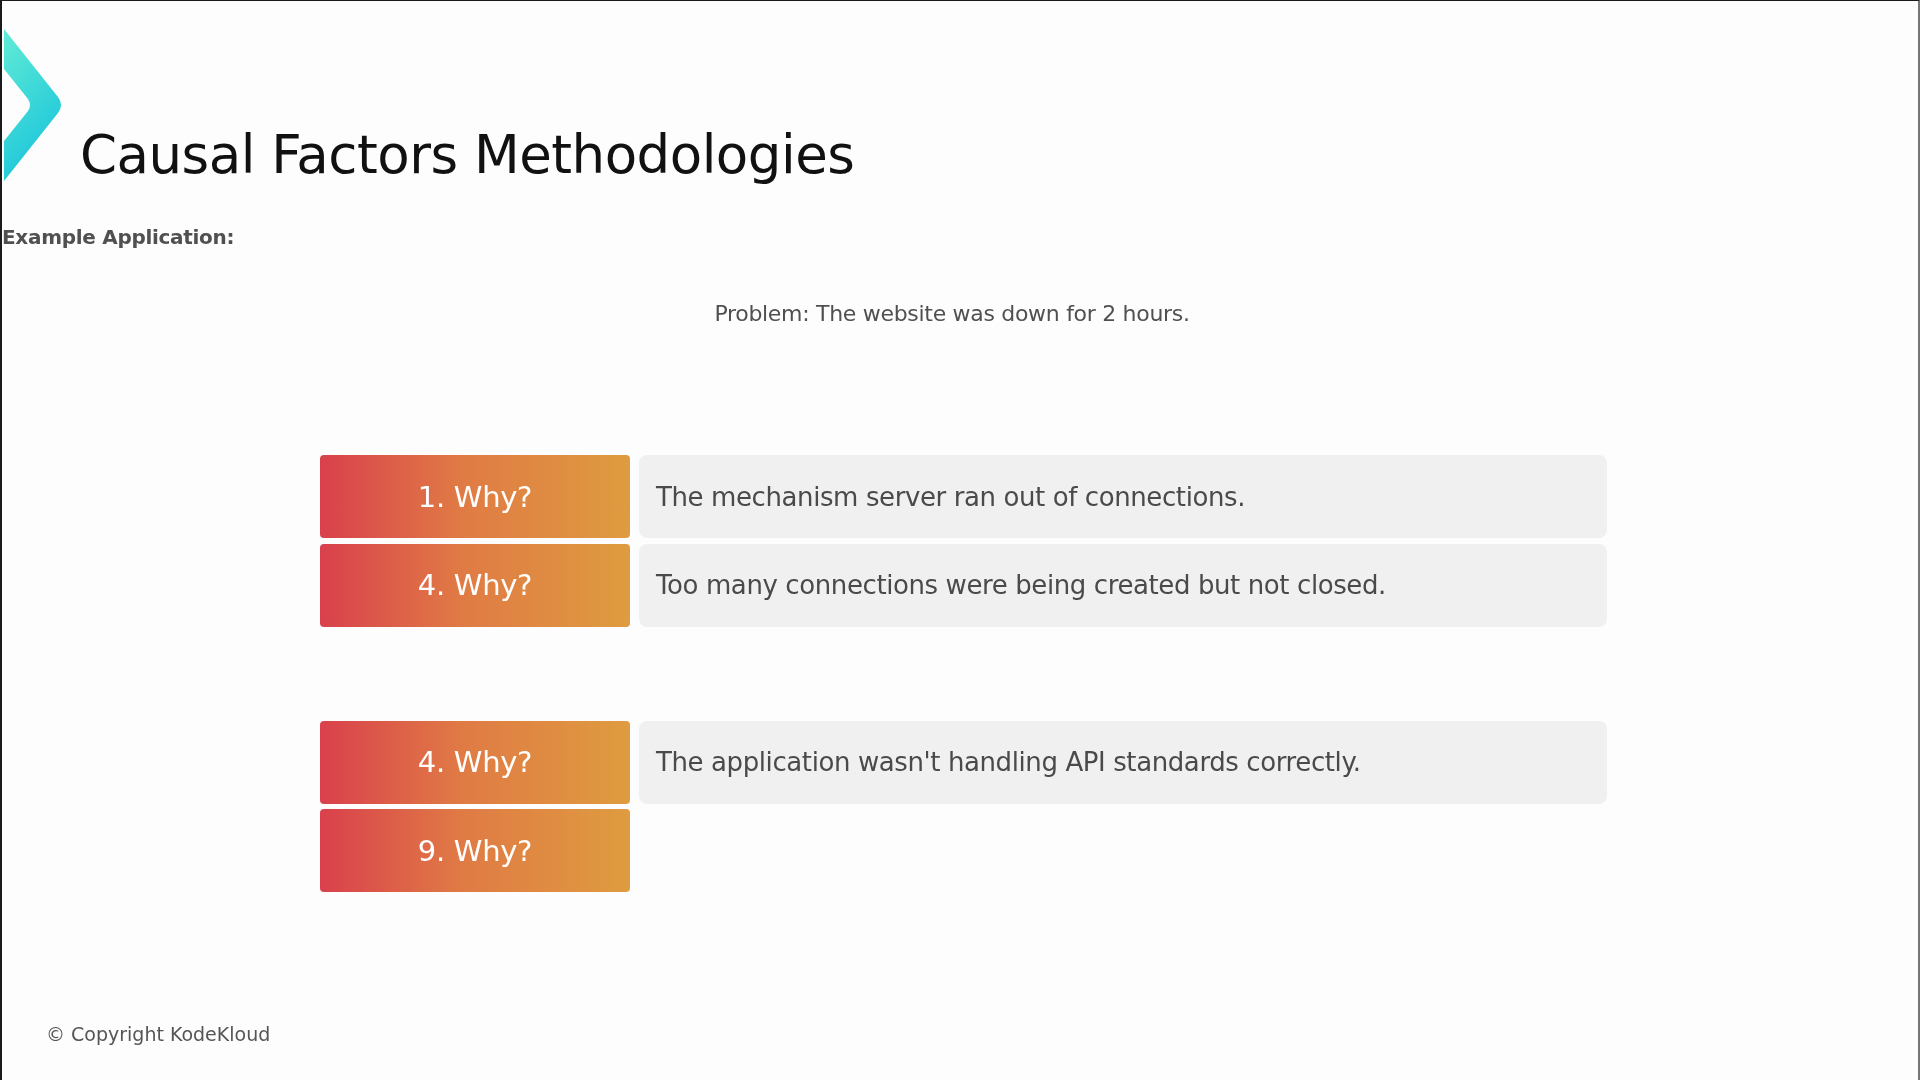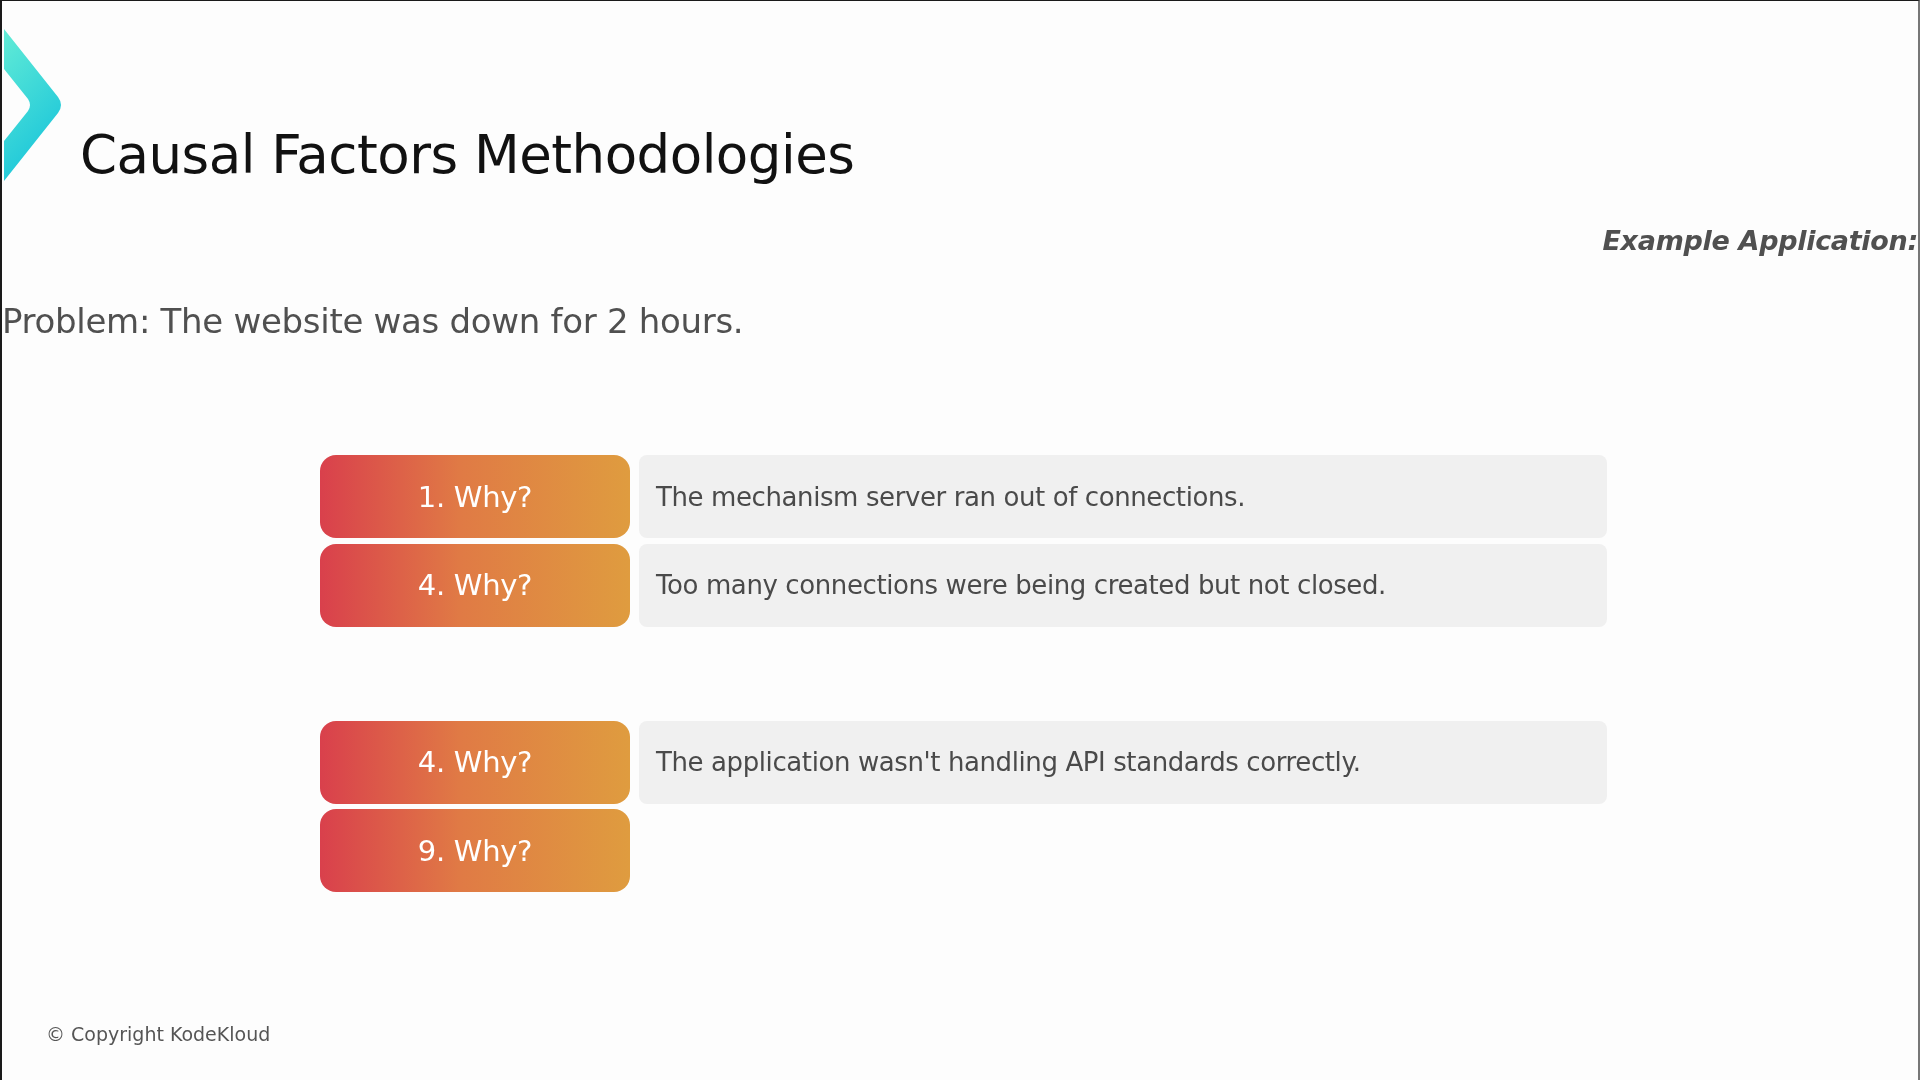--- a/index.html
+++ b/index.html
@@ -12,31 +12,31 @@
     border-top:1px solid #1a1a1a;
     border-right:2px solid #777;
   }
   .logo { position:absolute; left:0; top:26px; width:66px; height:156px; }
   .title {
     position:absolute; left:78px; top:74px;
     font-size:53px; color:#111; font-weight:normal; letter-spacing:-0.5px;
     line-height:72px; white-space:nowrap;margin-top:44px;
   }
   .subtitle {
-    position:absolute; left:0; right:0; top:224px; text-align:right;
-    font-size:27px; font-weight:bold; color:#505050; letter-spacing:-0.3px;font-style:italic;
+    position:absolute; left:0; right:0; top:224px; text-align:left;
+    font-size:20px; font-weight:bold; color:#505050; letter-spacing:-0.3px;
   }
   .problem {
-    position:absolute; left:0; right:16px; top:300px; 
-    font-size:34px; color:#505050; letter-spacing:-0.3px;
+    position:absolute; left:0; right:16px; top:300px; text-align:center;
+    font-size:22px; color:#505050; letter-spacing:-0.3px;
   }
   .why-list { position:absolute; left:318px; top:454px; width:1287px; }
   .why-row { display:flex; height:83px; margin-bottom:5.5px; }
   .why-label {
-    width:310px; height:83px; border-radius:16px;
+    width:310px; height:83px; border-radius:4px;
     background:linear-gradient(to right, #d9404c 0%, #e07a45 45%, #df9c3f 100%);
     color:#fff; font-size:29px; display:flex; align-items:center; justify-content:center;
     letter-spacing:-0.3px;
   }
   .why-answer {
     margin-left:9px; flex:1; height:83px; border-radius:8px; background:#f0f0f0;
     color:#4a4a4a; font-size:26px; display:flex; align-items:center; padding-left:17px;
     letter-spacing:-0.4px; white-space:nowrap;
   }
   .copyright {

